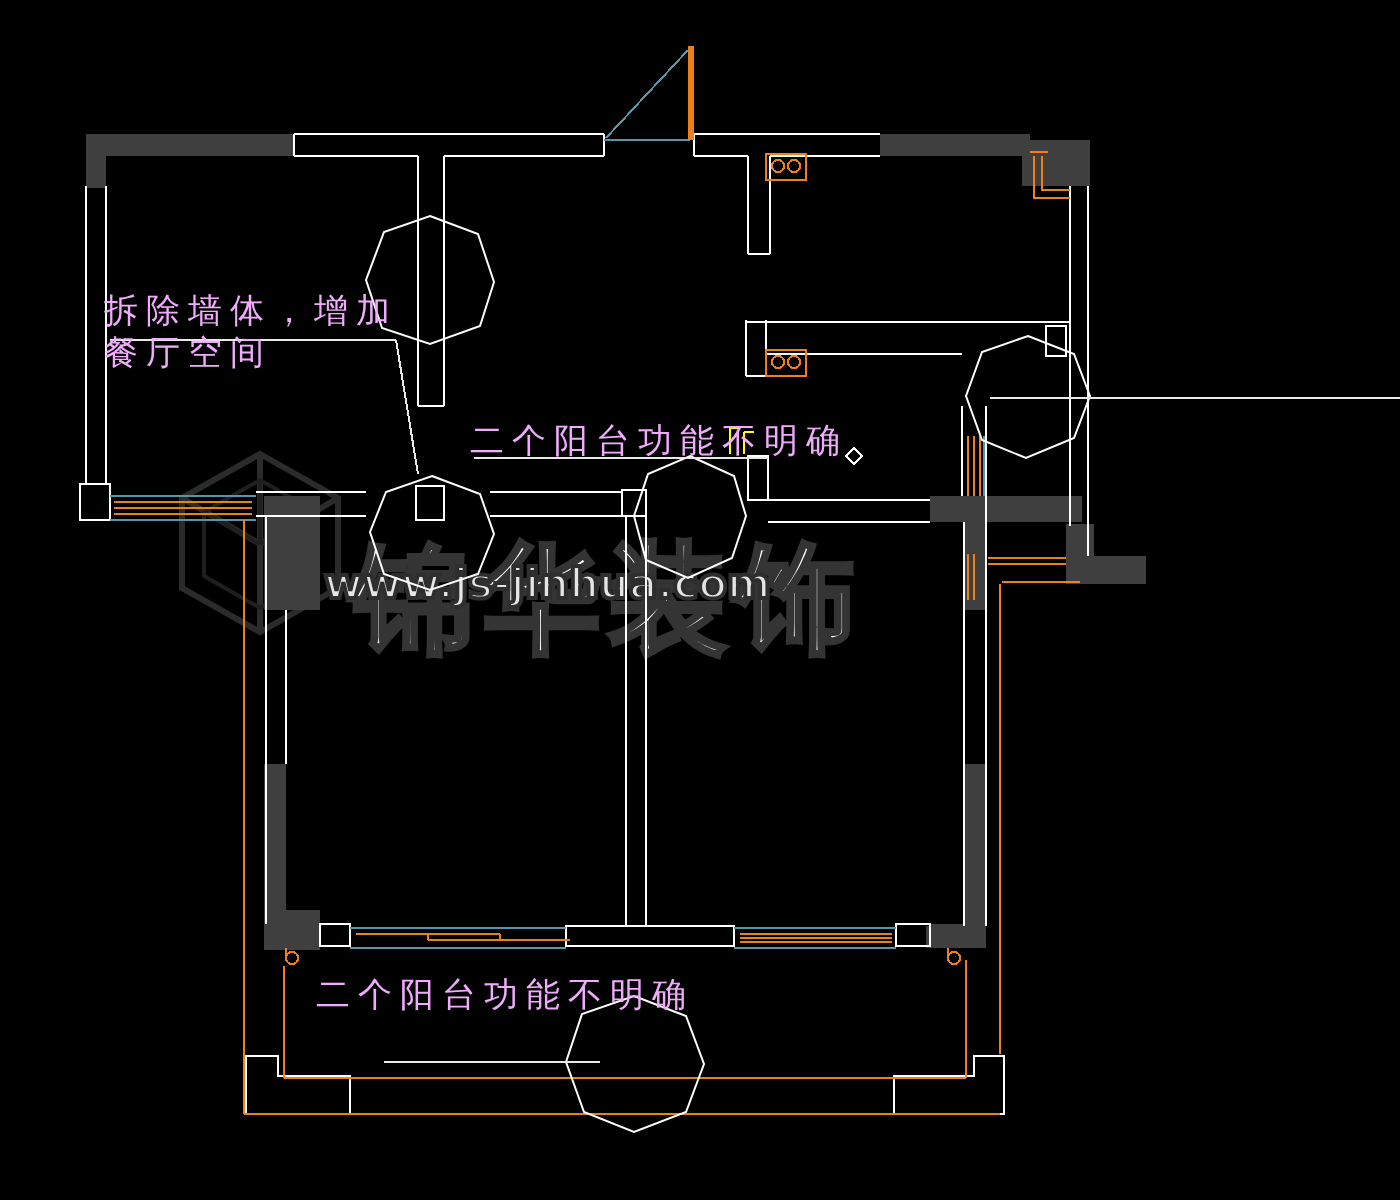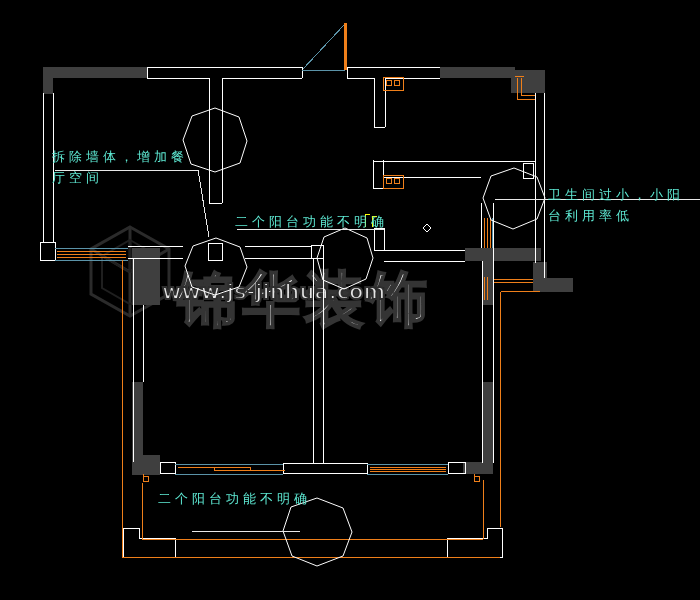--- a/index.html
+++ b/index.html
@@ -18,21 +18,21 @@
   .walls{stroke:#ffffff;fill:none;stroke-width:1;shape-rendering:crispEdges;}
   .cyan{stroke:#5b93a8;fill:none;stroke-width:1;shape-rendering:crispEdges;}
   .orange{stroke:#ef7f1a;fill:none;stroke-width:1;shape-rendering:crispEdges;}
   .orange-fill{fill:#ef7f1a;stroke:none;}
   .yellowln{stroke:#ffff00;fill:none;stroke-width:1;shape-rendering:crispEdges;}
   .clouds{stroke:#fdfdfd;fill:none;stroke-width:1;}
   .leaders{stroke:#e8e8e8;fill:none;stroke-width:1;shape-rendering:crispEdges;}
   .wmline{stroke:#2b2b2b;fill:none;stroke-width:3;}
   .wmline2{stroke:#1f1f1f;fill:none;stroke-width:2;}
   
-  .note{position:absolute;z-index:3;color:#5eead4;font-size:13px;line-height:21px;
+  .note{position:absolute;z-index:3;color:#f0abfc;font-size:17px;line-height:21px;
         letter-spacing:4px;word-break:break-all;}
   .nowrap{white-space:nowrap;}
 </style>
 </head>
 <body>
 
 <div class="stage">
 
   <div class="wm">
     <svg width="700" height="600">
@@ -152,16 +152,15 @@
       <path d="M237,229 H384"></path>
       <path d="M495,199 H700"></path>
       <path d="M192,531 H300"></path>
     </g>
   </svg>
 
   <div class="note" style="left:52px;top:146px;width:148px;">拆除墙体，增加餐厅空间</div>
 
   <div class="note nowrap" style="left:235px;top:211px;">二个阳台功能不明确</div>
 
-  <div class="note" style="left:548px;top:184px;width:148px;">卫生间过小，小阳台利用率低</div>
 
   <div class="note nowrap" style="left:158px;top:488px;">二个阳台功能不明确</div>
 </div>
 
 </body></html>

